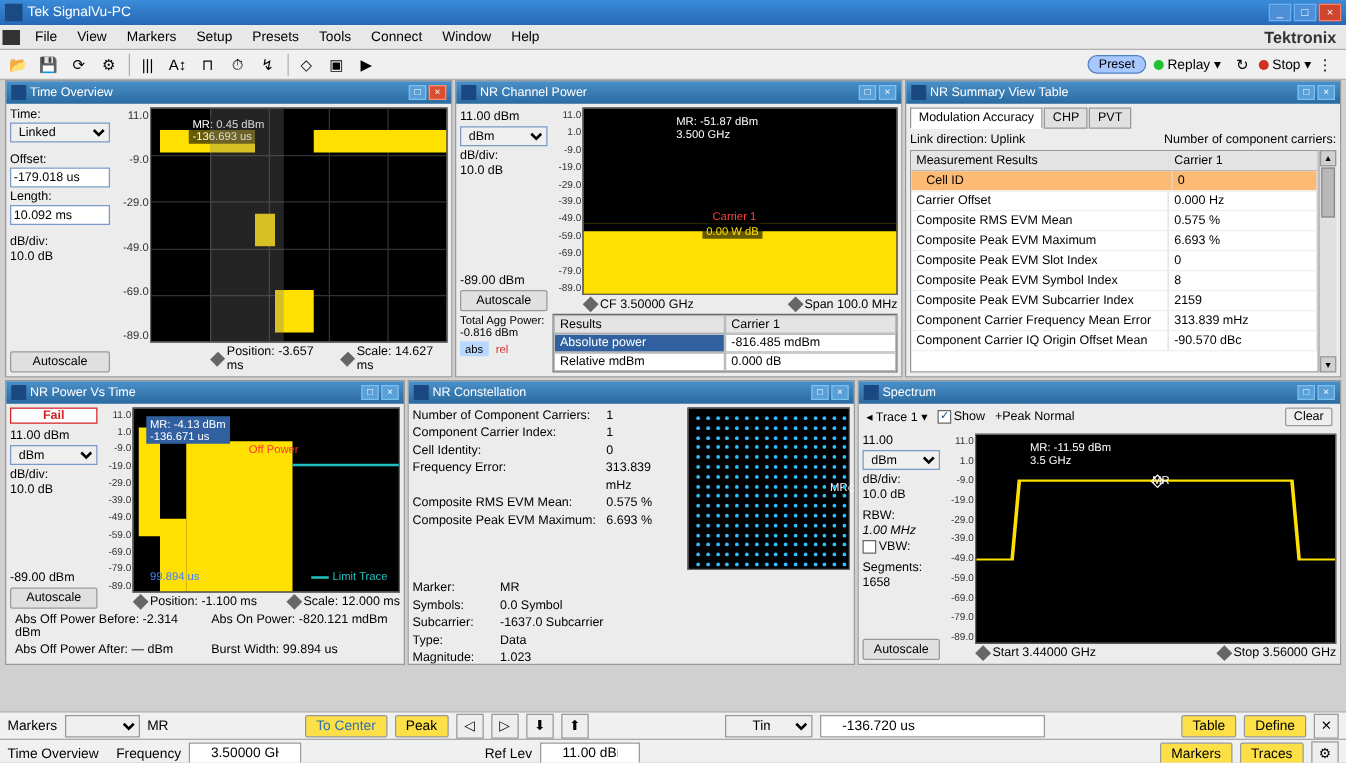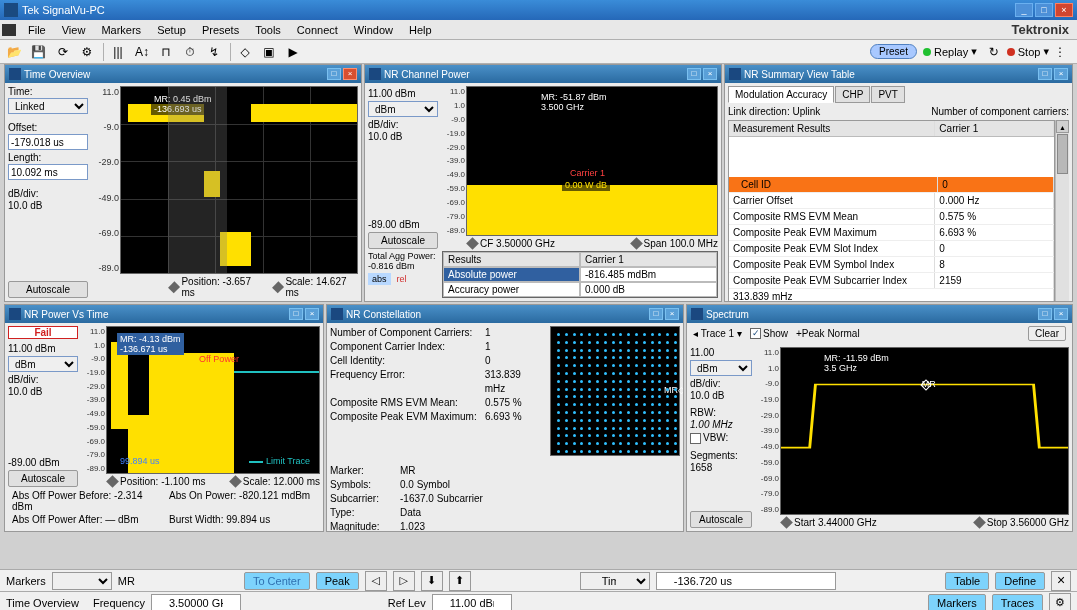--- a/index.html
+++ b/index.html
@@ -62,41 +62,41 @@
 
 
 .tabs { display: flex; font-size: 10px; gap: 1px; margin-bottom: 3px; }
 .tabs .tab { border: 1px solid #999; background: #e0e0e0; padding: 2px 6px; cursor: pointer; }
 .tabs .tab.active { background: #fff; border-bottom-color: #fff; }
 
 
 .sumtable { flex: 1; border: 1px solid #999; background: #fff; font-size: 10px; overflow-y: auto; }
 .sumtable .trh { display: flex; background: #e4e4e4; border-bottom: 1px solid #bbb; }
 .sumtable .tr { display: flex; border-bottom: 1px solid #eee; }
-.sumtable .tr.hl { background: #f97316; margin-top: 40px; }
+.sumtable .tr.hl { background: #fdba74; }
 .sumtable .td { padding: 2px 4px; border-right: 1px solid #ddd; }
 .sumtable .c1 { flex: 1.8; }
 .sumtable .c2 { flex: 1; }
 .scrollbar { width: 14px; background: #e0e0e0; border-left: 1px solid #bbb; position: relative; }
 .scrollbar .thumb { position: absolute; top: 14px; left: 1px; right: 1px; height: 40px; background: #b8b8b8; border: 1px solid #888; }
 .scrollbar .arr { position: absolute; left: 0; right: 0; height: 13px; background: #d0d0d0; text-align: center; font-size: 7px; line-height: 13px; border: 1px solid #999; cursor: pointer; }
 .scrollbar .up { top: 0; }
 .scrollbar .dn { bottom: 0; }
 
 
 .restable { font-size: 10px; border: 1px solid #666; background: #fff; }
 .restable .rh { display: flex; background: #e4e4e4; }
 .restable .rr { display: flex; }
 .restable .rc { padding: 1px 4px; border: 1px solid #bbb; flex: 1; }
 .restable .rr.sel .rc:first-child { background: #3060a0; color: #fff; }
 
 
 .markerbar { background: #f0f0f0; border-top: 1px solid #aaa; height: 22px; display: flex; align-items: center; padding: 0 6px; gap: 6px; font-size: 11px; }
 .markerbar select, .markerbar input { font-size: 11px; border: 1px solid #999; height: 18px; padding: 0 17px; }
-.markerbar .btn { border: 1px solid #999; background: #7dd3fc; padding: 2px 8px; cursor: pointer; border-radius: 2px; }
+.markerbar .btn { border: 1px solid #999; background: #fde047; padding: 2px 8px; cursor: pointer; border-radius: 2px; }
 .markerbar .iconbtn { border: 1px solid #999; background: #eee; width: 22px; height: 20px; cursor: pointer; display: flex; align-items: center; justify-content: center; }
 .markerbar .spacer { flex: 1; }
 .markerbar .xbtn { border: 1px solid #999; background: #eee; width: 20px; height: 20px; font-size: 14px; text-align: center; cursor: pointer; }
 
 .constplot { background: #000; border: 1px solid #666; width: 130px; height: 130px; position: relative; margin-left: 6px; }
 .constplot .dot { position: absolute; width: 3px; height: 3px; background: #30c0ff; border-radius: 50%; }
 
 .infolist { font-size: 10px; line-height: 14px; }
 .infolist div { display: flex; }
 .infolist .k { width: 155px; }
@@ -278,21 +278,21 @@
         <div class="restable" style="flex:1">
           <div class="rh">
                 <div class="rc">Results</div>
                 <div class="rc">Carrier 1</div>
               </div>
           <div class="rr sel">
                 <div class="rc">Absolute power</div>
                 <div class="rc">-816.485 mdBm</div>
               </div>
           <div class="rr">
-                <div class="rc">Accuracy power</div>
+                <div class="rc">Relative mdBm</div>
                 <div class="rc">0.000 dB</div>
               </div>
         </div>
       </div>
     </div>
   </div>
 
   <div class="panel" style="flex:1">
     <div class="panelhdr">
           <span class="icon"></span>
@@ -339,20 +339,21 @@
               </div>
           <div class="tr">
                 <div class="td c1">Composite Peak EVM Symbol Index</div>
                 <div class="td c2">8</div>
               </div>
           <div class="tr">
                 <div class="td c1">Composite Peak EVM Subcarrier Index</div>
                 <div class="td c2">2159</div>
               </div>
           <div class="tr">
+                <div class="td c1">Component Carrier Frequency Mean Error</div>
                 <div class="td c2">313.839 mHz</div>
               </div>
           <div class="tr">
                 <div class="td c1">Component Carrier IQ Origin Offset Mean</div>
                 <div class="td c2">-90.570 dBc</div>
               </div>
         </div>
         <div class="scrollbar">
               <div class="arr up">▲</div>
               <div class="thumb"></div>

